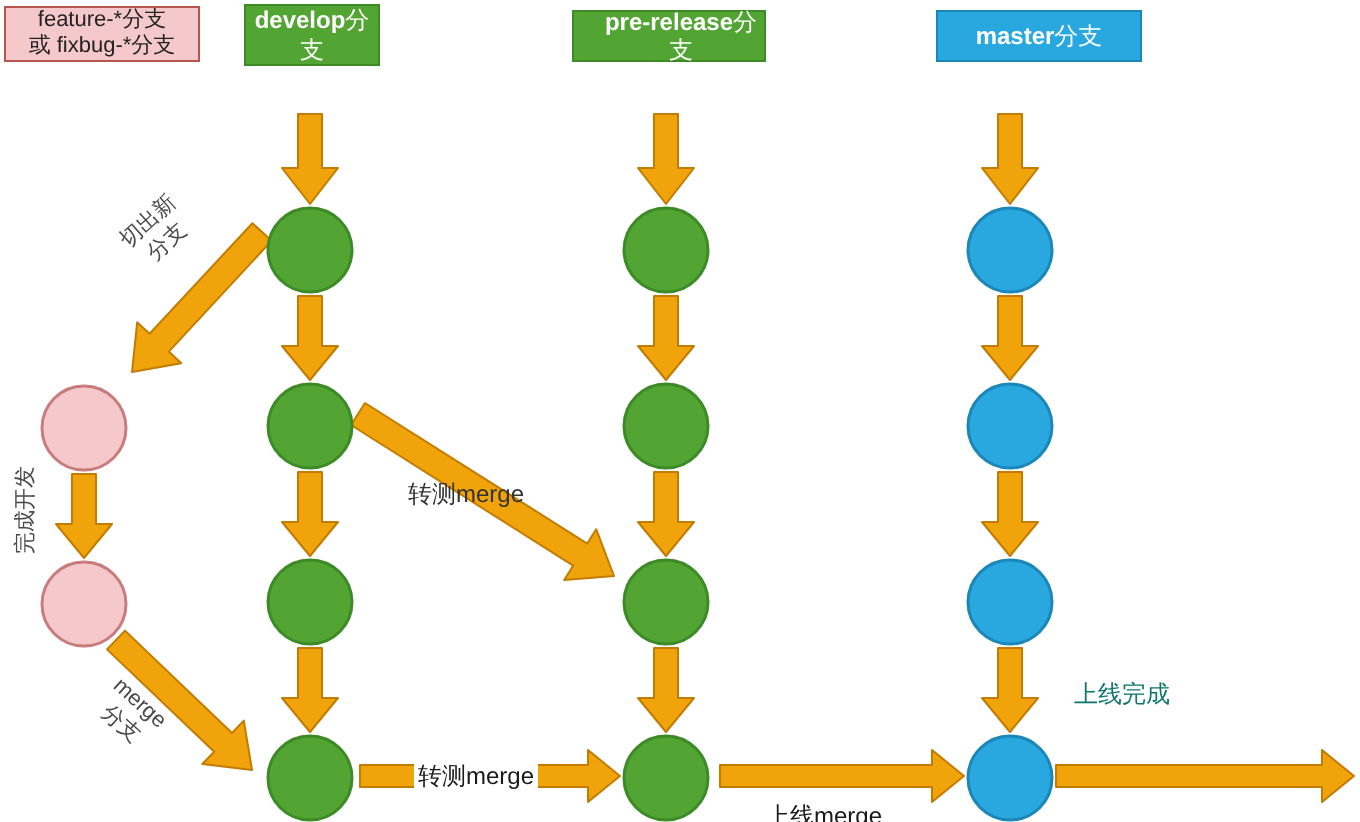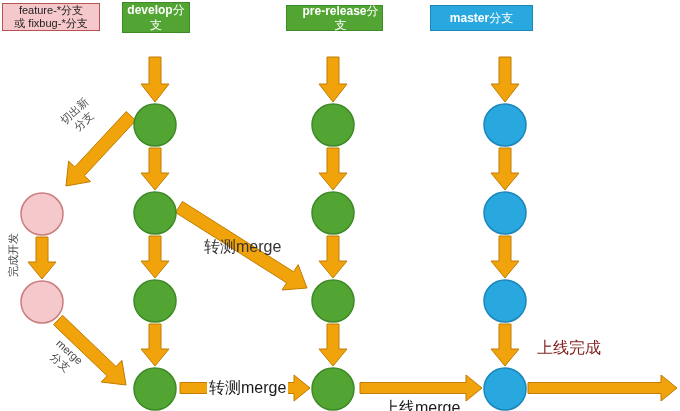--- a/index.html
+++ b/index.html
@@ -26,31 +26,31 @@
     display:flex;align-items:center;justify-content:center;
     text-align:center;box-sizing:border-box;
     line-height:1.2;
   }
   .box .bname{font-weight:bold;}
   .hdr-green{background:var(--green-fill,#52A433);border:1px solid var(--green-stroke,#3D8B26);color:#fff;font-size:12px;}
   .hdr-blue{background:var(--blue-fill,#29A8DF);border:1px solid var(--blue-stroke,#1B86B8);color:#fff;font-size:12px;}
   .hdr-pink{background:var(--pink-fill,#F5C8CB);border:1px solid var(--pink-box-stroke,#B85450);color:#222;font-size:11px;}
   .lbl{
     position:absolute;z-index:3;
-    color:#333;font-size:16px;line-height:14px;white-space:nowrap;
+    color:#333;font-size:12px;line-height:14px;white-space:nowrap;
   }
   .lbl.rot{font-size:11px;text-align:center;color:#4a4a4a;}
   .lbl.onarrow{background:#fff;padding:0 2px;color:#1a1a1a;}
   #cut-branch-label{left:46px;top:102px;width:66px;transform:rotate(-42deg);}
   #finish-dev-label{left:-12px;top:248px;width:50px;transform:rotate(-90deg);}
   #merge-branch-label{left:34px;top:343px;width:62px;transform:rotate(42deg);}
   #test-merge-diag-label{left:204px;top:240px;}
   #test-merge-bottom-label{left:207px;top:381px;}
   #online-merge-label{left:381px;top:401px;}
-  #online-done-label{left:537px;top:340px;line-height:15px;color:#7f1d1d;}
+  #online-done-label{left:537px;top:340px;line-height:15px;color:#0f766e;}
 </style>
 </head>
 <body>
 
 <div id="canvas">
 
   <svg id="diagram-svg" width="680" height="411" viewBox="0 0 680 411">
 
     <g>
 
@@ -109,21 +109,21 @@
   </div>
 
   <div class="box hdr-green" style="left:122px;top:2px;width:68px;height:31px;">
     <div><span class="bname">develop</span><span>分支</span></div>
   </div>
 
   <div class="box hdr-green" style="left:286px;top:5px;width:97px;height:26px;padding-left:12px;">
     <div><span class="bname">pre-release</span><span>分支</span></div>
   </div>
 
-  <div class="box hdr-blue" style="left:430px;top:5px;width:103px;height:26px;">
+  <div class="box hdr-blue" style="left:468px;top:5px;width:103px;height:26px;">
     <div><span class="bname">master</span><span>分支</span></div>
   </div>
 
   <div class="lbl rot" id="cut-branch-label">
     <div>切出新</div>
     <div>分支</div>
   </div>
 
   <div class="lbl rot" id="finish-dev-label">完成开发</div>
 

